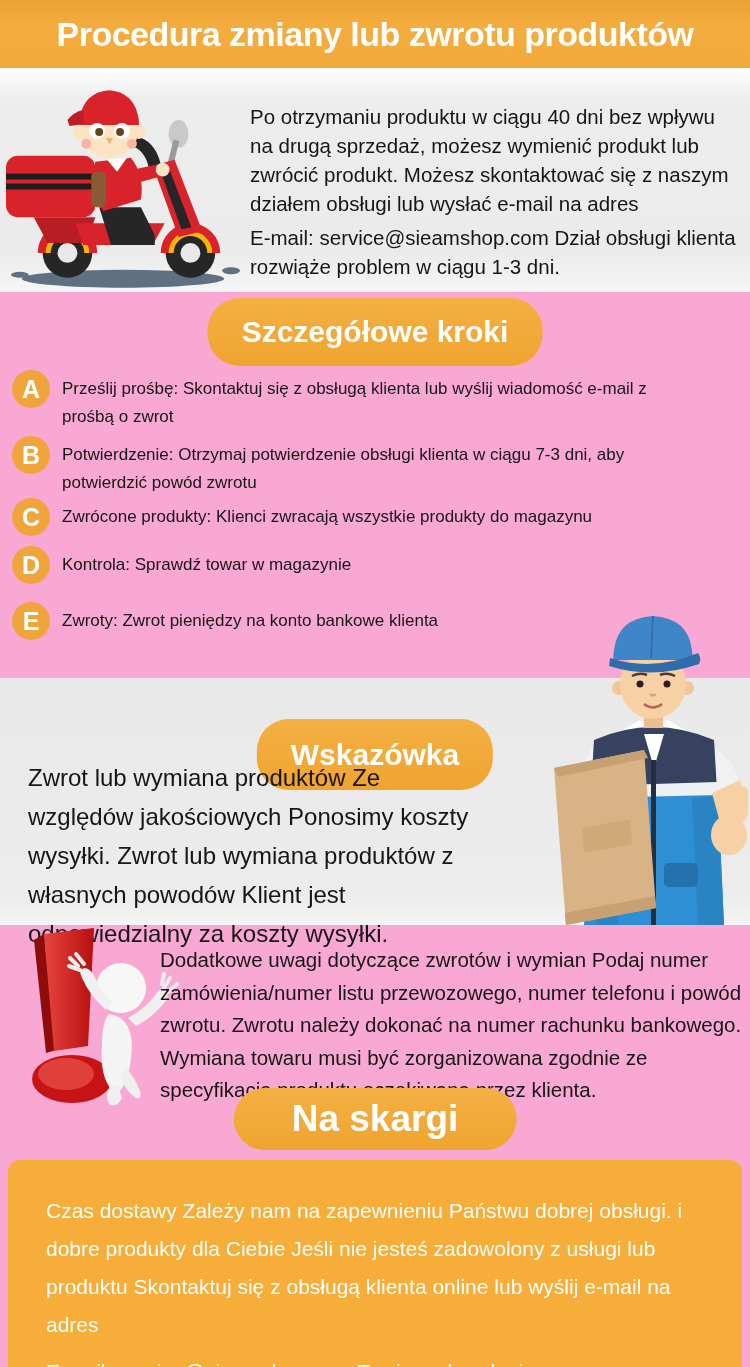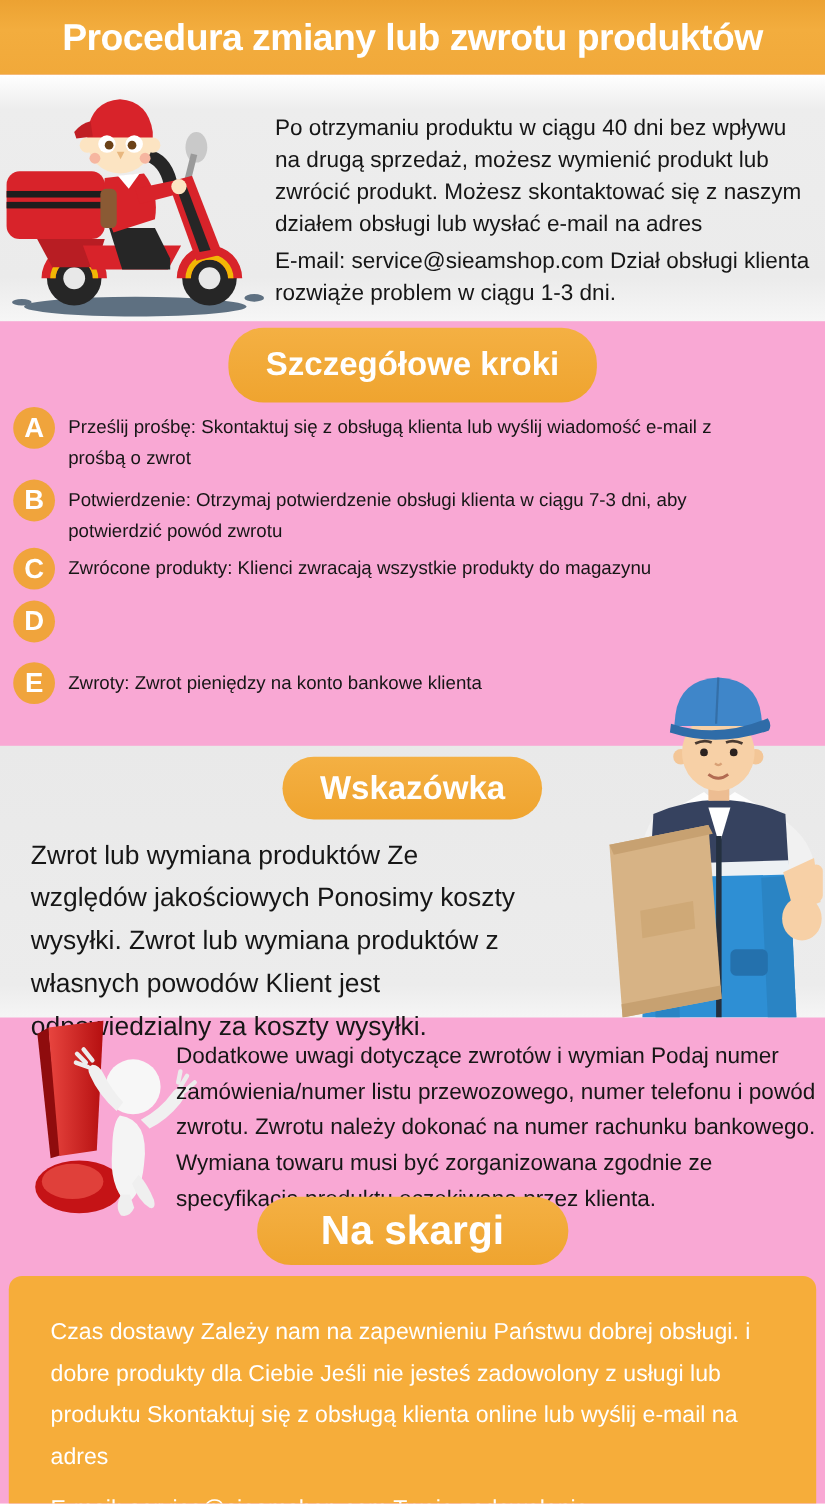--- a/index.html
+++ b/index.html
@@ -31,21 +31,21 @@
   .intro-text p{margin:0;}
   .intro-text p + p{margin-top:5px;}
   
   .pill{
     position:absolute;left:50%;transform:translateX(-50%);
     background:linear-gradient(180deg,#f4b043 0%,#efa42f 100%);
     color:#fff;font-weight:bold;border-radius:32px;
     display:flex;align-items:center;justify-content:center;white-space:nowrap;
   }
   .pill-steps{top:298px;height:68px;font-size:30px;padding:0 34px;}
-  .pill-tip{top:688px;height:57px;font-size:30px;padding:0 34px;}
+  .pill-tip{top:719px;height:71px;font-size:30px;padding:0 34px;}
   .pill-complaints{top:1088px;height:62px;font-size:37px;padding:0 58px;}
   
   .step{position:absolute;left:12px;width:720px;display:flex;align-items:flex-start;}
   .step-circle{
     flex:0 0 38px;width:38px;height:38px;border-radius:50%;background:#f0a43c;
     color:#fff;font-weight:bold;font-size:25px;display:flex;align-items:center;justify-content:center;
     margin-right:12px;
   }
   .step-text{font-size:17px;line-height:28px;padding-top:5px;width:640px;}
   .step-text .l2{display:block;margin-top:5px;}
@@ -137,20 +137,21 @@
   <div class="step step-b">
     <div class="step-circle">B</div>
     <div class="step-text">Potwierdzenie: Otrzymaj potwierdzenie obsługi klienta w ciągu 7-3 dni, aby potwierdzić powód zwrotu</div>
   </div>
   <div class="step step-c">
     <div class="step-circle">C</div>
     <div class="step-text">Zwrócone produkty: Klienci zwracają wszystkie produkty do magazynu</div>
   </div>
   <div class="step step-d">
     <div class="step-circle">D</div>
+    <div class="step-text">Kontrola: Sprawdź towar w magazynie</div>
   </div>
   <div class="step step-e">
     <div class="step-circle">E</div>
     <div class="step-text">
       <span>Zwroty: Zwrot pieniędzy na konto bankowe klienta</span>
     </div>
   </div>
 
   <div class="band-tip"></div>
 

